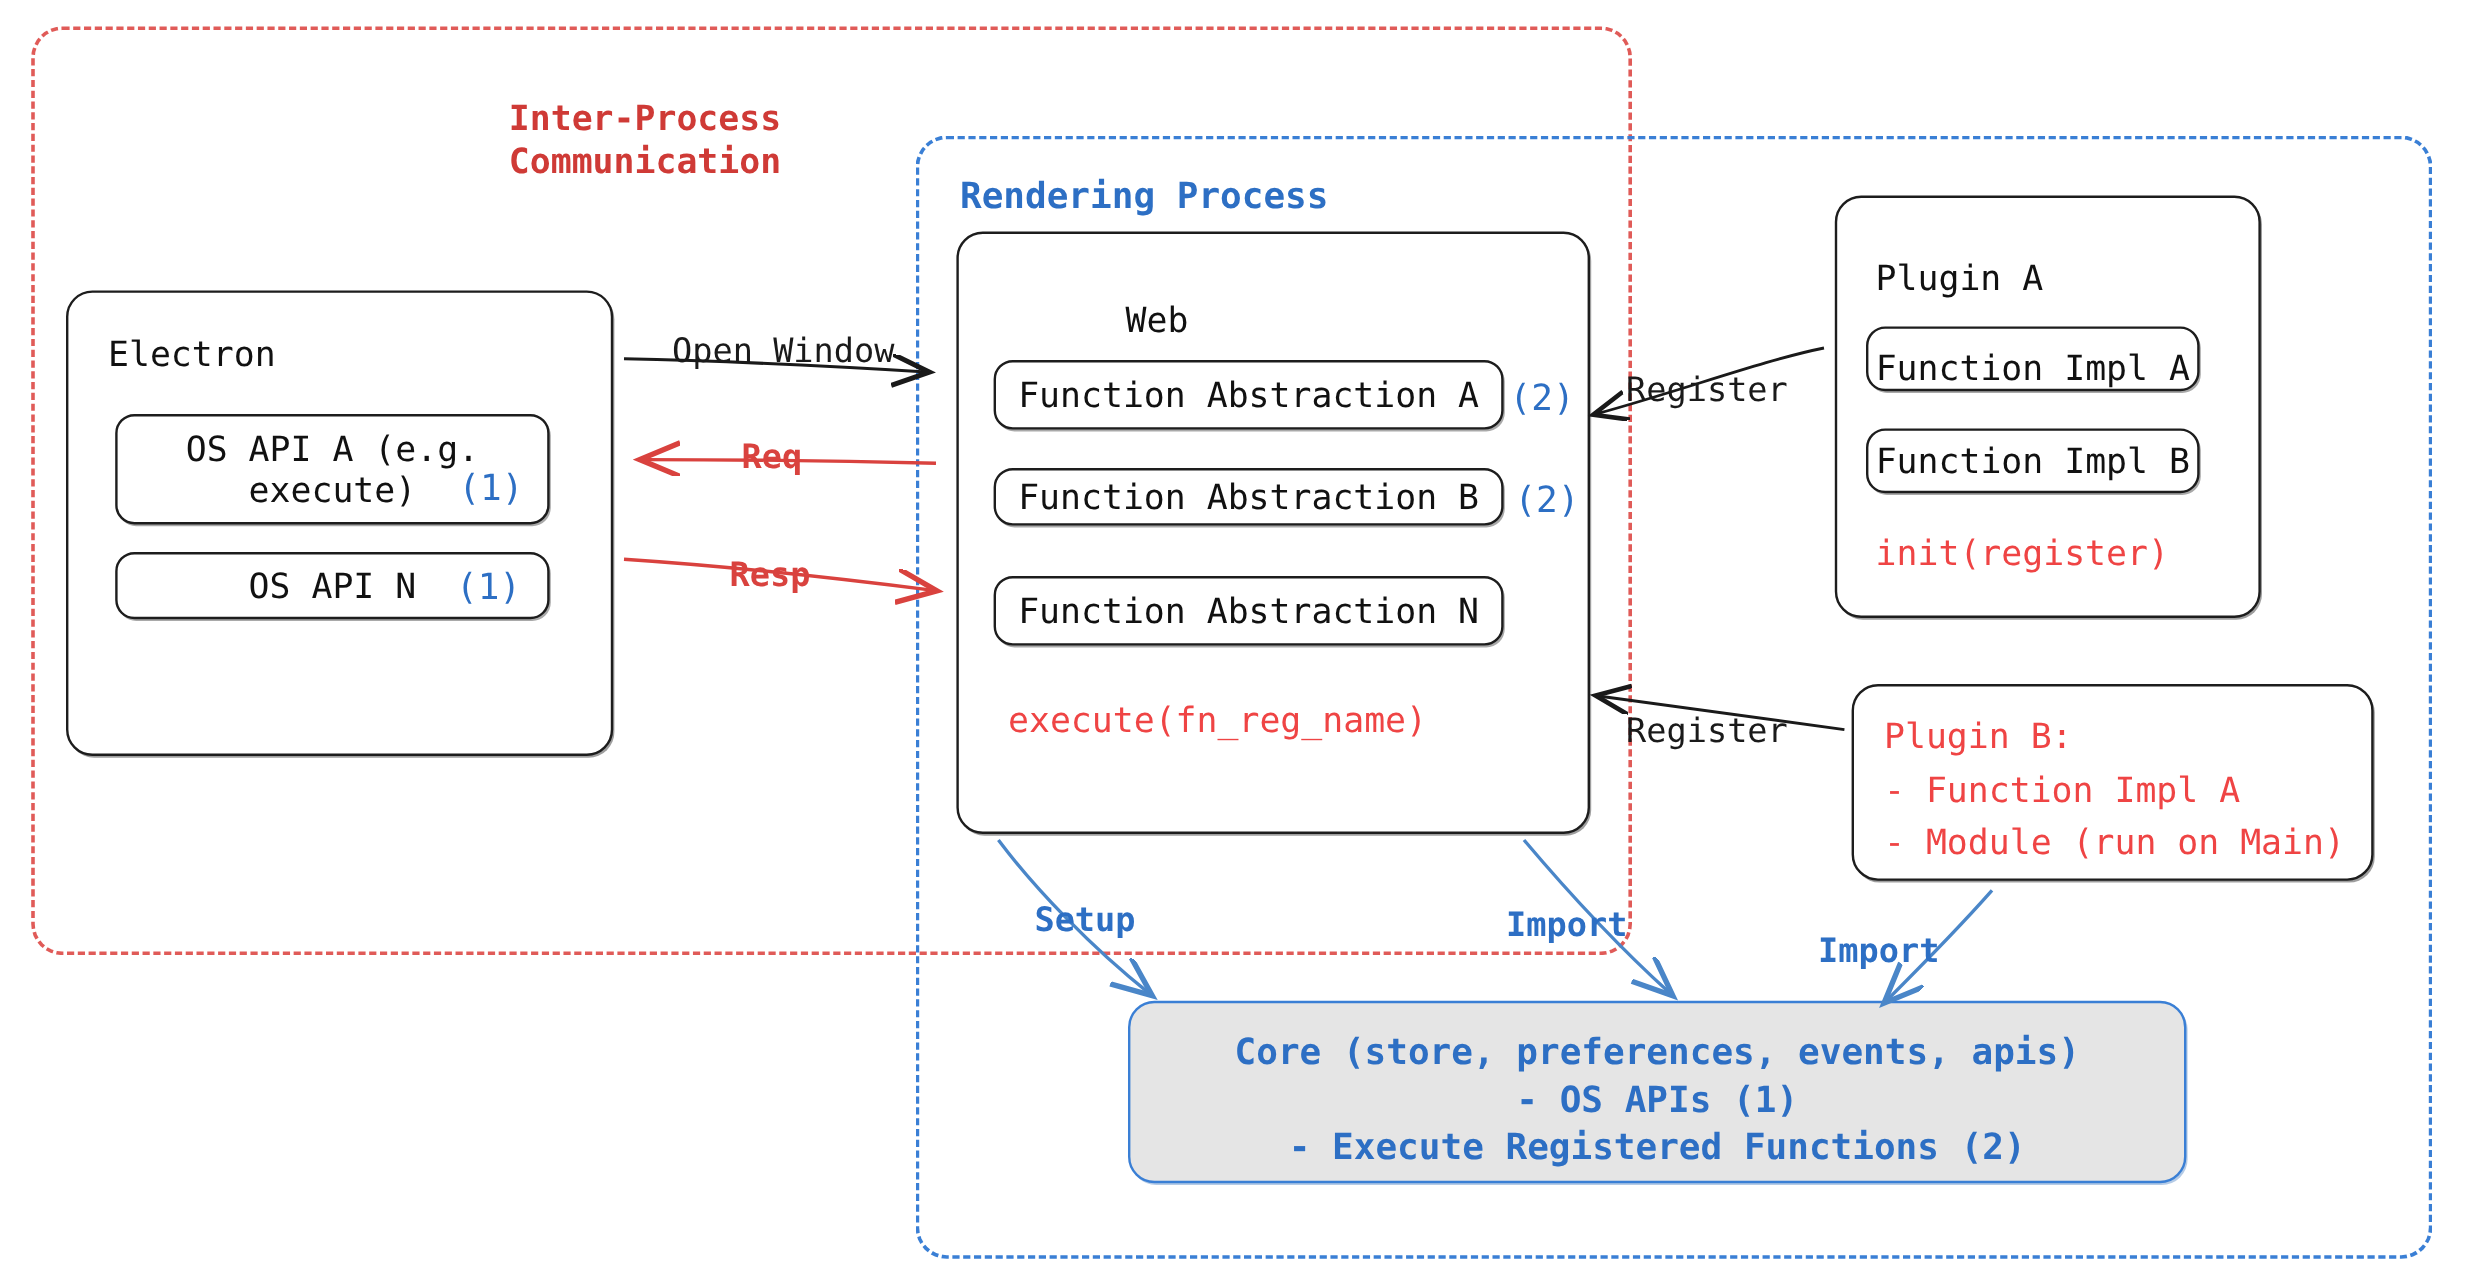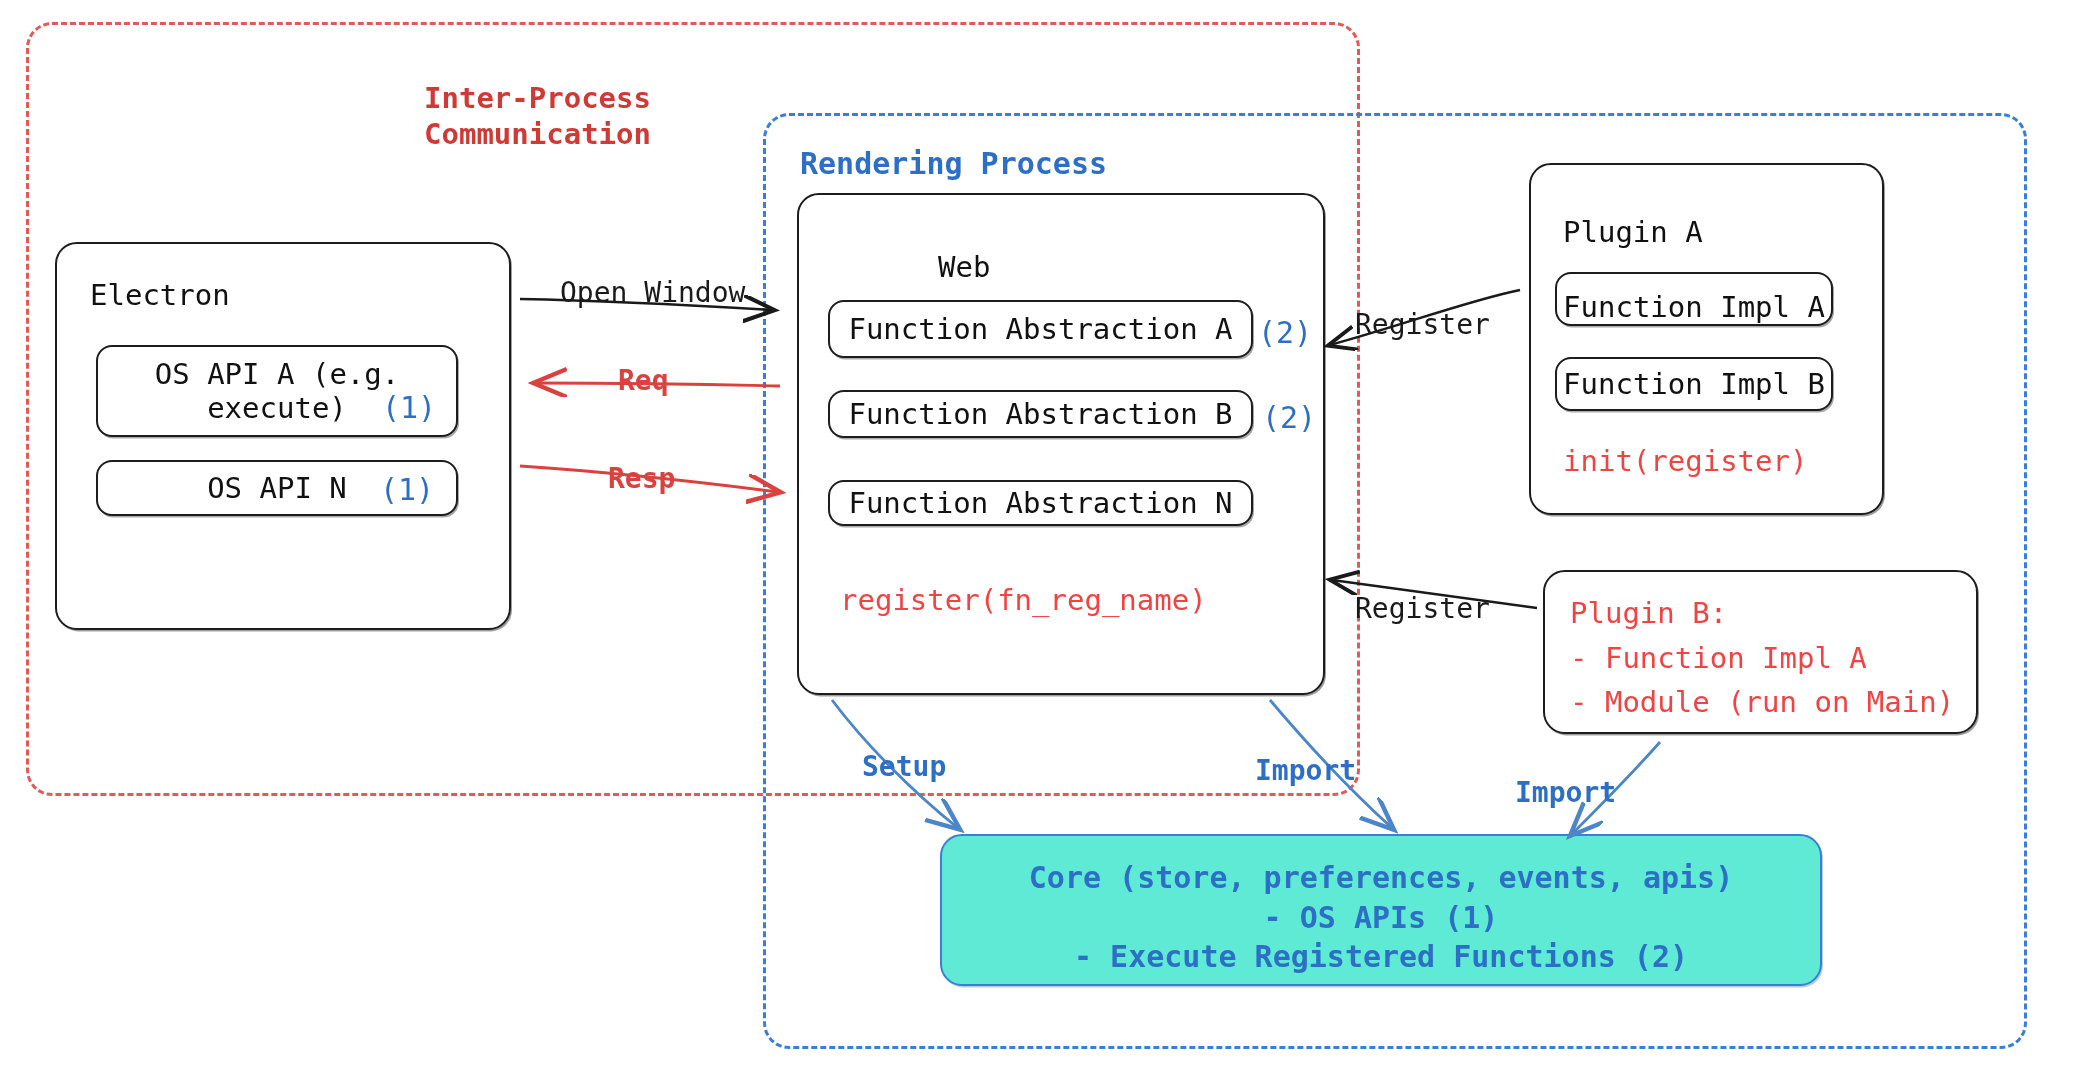--- a/index.html
+++ b/index.html
@@ -99,21 +99,21 @@
   }
   .edge-label.black { color: #1a1a1a; }
   .edge-label.red   { color: #d9423e; font-weight: bold; }
   .edge-label.blue  { color: #2d6fc4; font-weight: bold; }
 
   
   .core-box {
     position: absolute;
     border: 2.5px solid #3a7fd5;
     border-radius: 22px;
-    background: #5eead4;
+    background: #e5e5e5;
     box-sizing: border-box;
     box-shadow: 1.5px 2px 0 -0.5px rgba(90,140,200,.45);
   }
   .core-line {
     color: #2d6fc4;
     font-weight: bold;
     font-size: 30px;
     text-align: center;
     white-space: pre;
     line-height: 1.32;
@@ -155,25 +155,25 @@
   <div class="inner-pill" style="left:828px; top:300px; width:425px; height:58px;">
     <span>Function Abstraction A</span>
   </div>
   <div class="tag-blue" style="left:1258px; top:315px;">(2)</div>
 
   <div class="inner-pill" style="left:828px; top:390px; width:425px; height:48px;">
     <span>Function Abstraction B</span>
   </div>
   <div class="tag-blue" style="left:1262px; top:400px;">(2)</div>
 
-  <div class="inner-pill" style="left:828px; top:480px; width:425px; height:46px;">
+  <div class="inner-pill" style="left:828px; top:480px; width:425px; height:58px;">
     <span>Function Abstraction N</span>
   </div>
 
-  <div class="plain-text" style="left:840px; top:582px;">register(fn_reg_name)</div>
+  <div class="plain-text" style="left:840px; top:582px;">execute(fn_reg_name)</div>
 
   <div class="box" style="left:1529px; top:163px; width:355px; height:352px;"></div>
   <div class="box-title" style="left:1563px; top:215px;">Plugin A</div>
 
   <div class="inner-pill" style="left:1555px; top:272px; width:278px; height:54px;align-items:flex-end;">
     <span>Function Impl A</span>
   </div>
   <div class="inner-pill" style="left:1555px; top:357px; width:278px; height:54px;">
     <span>Function Impl B</span>
   </div>

